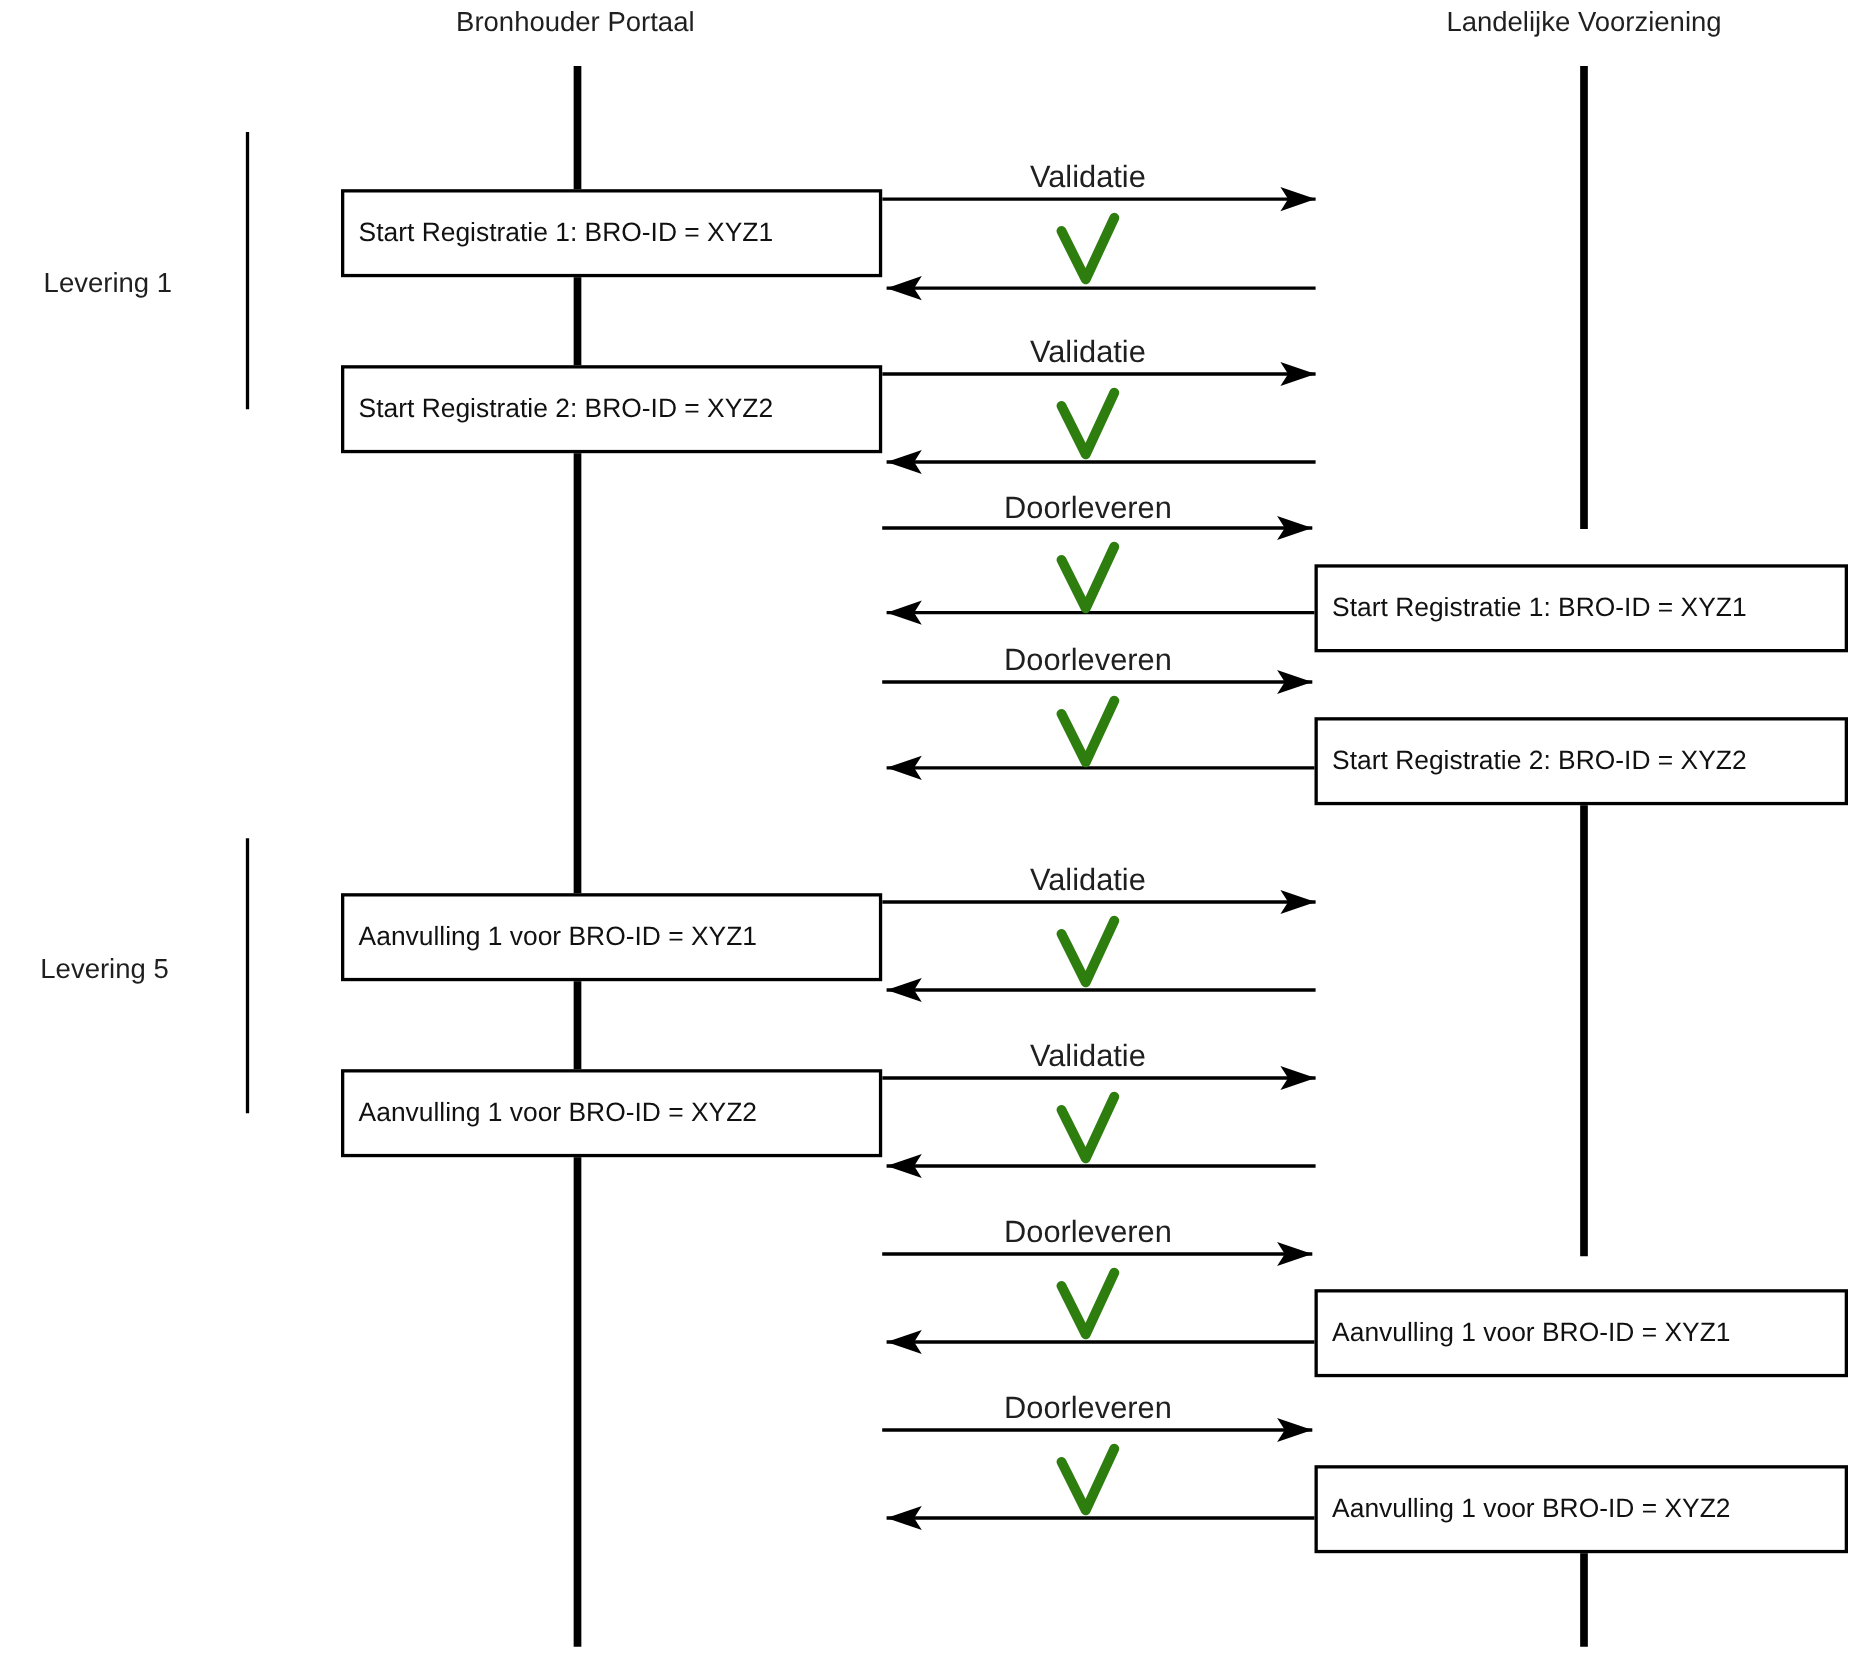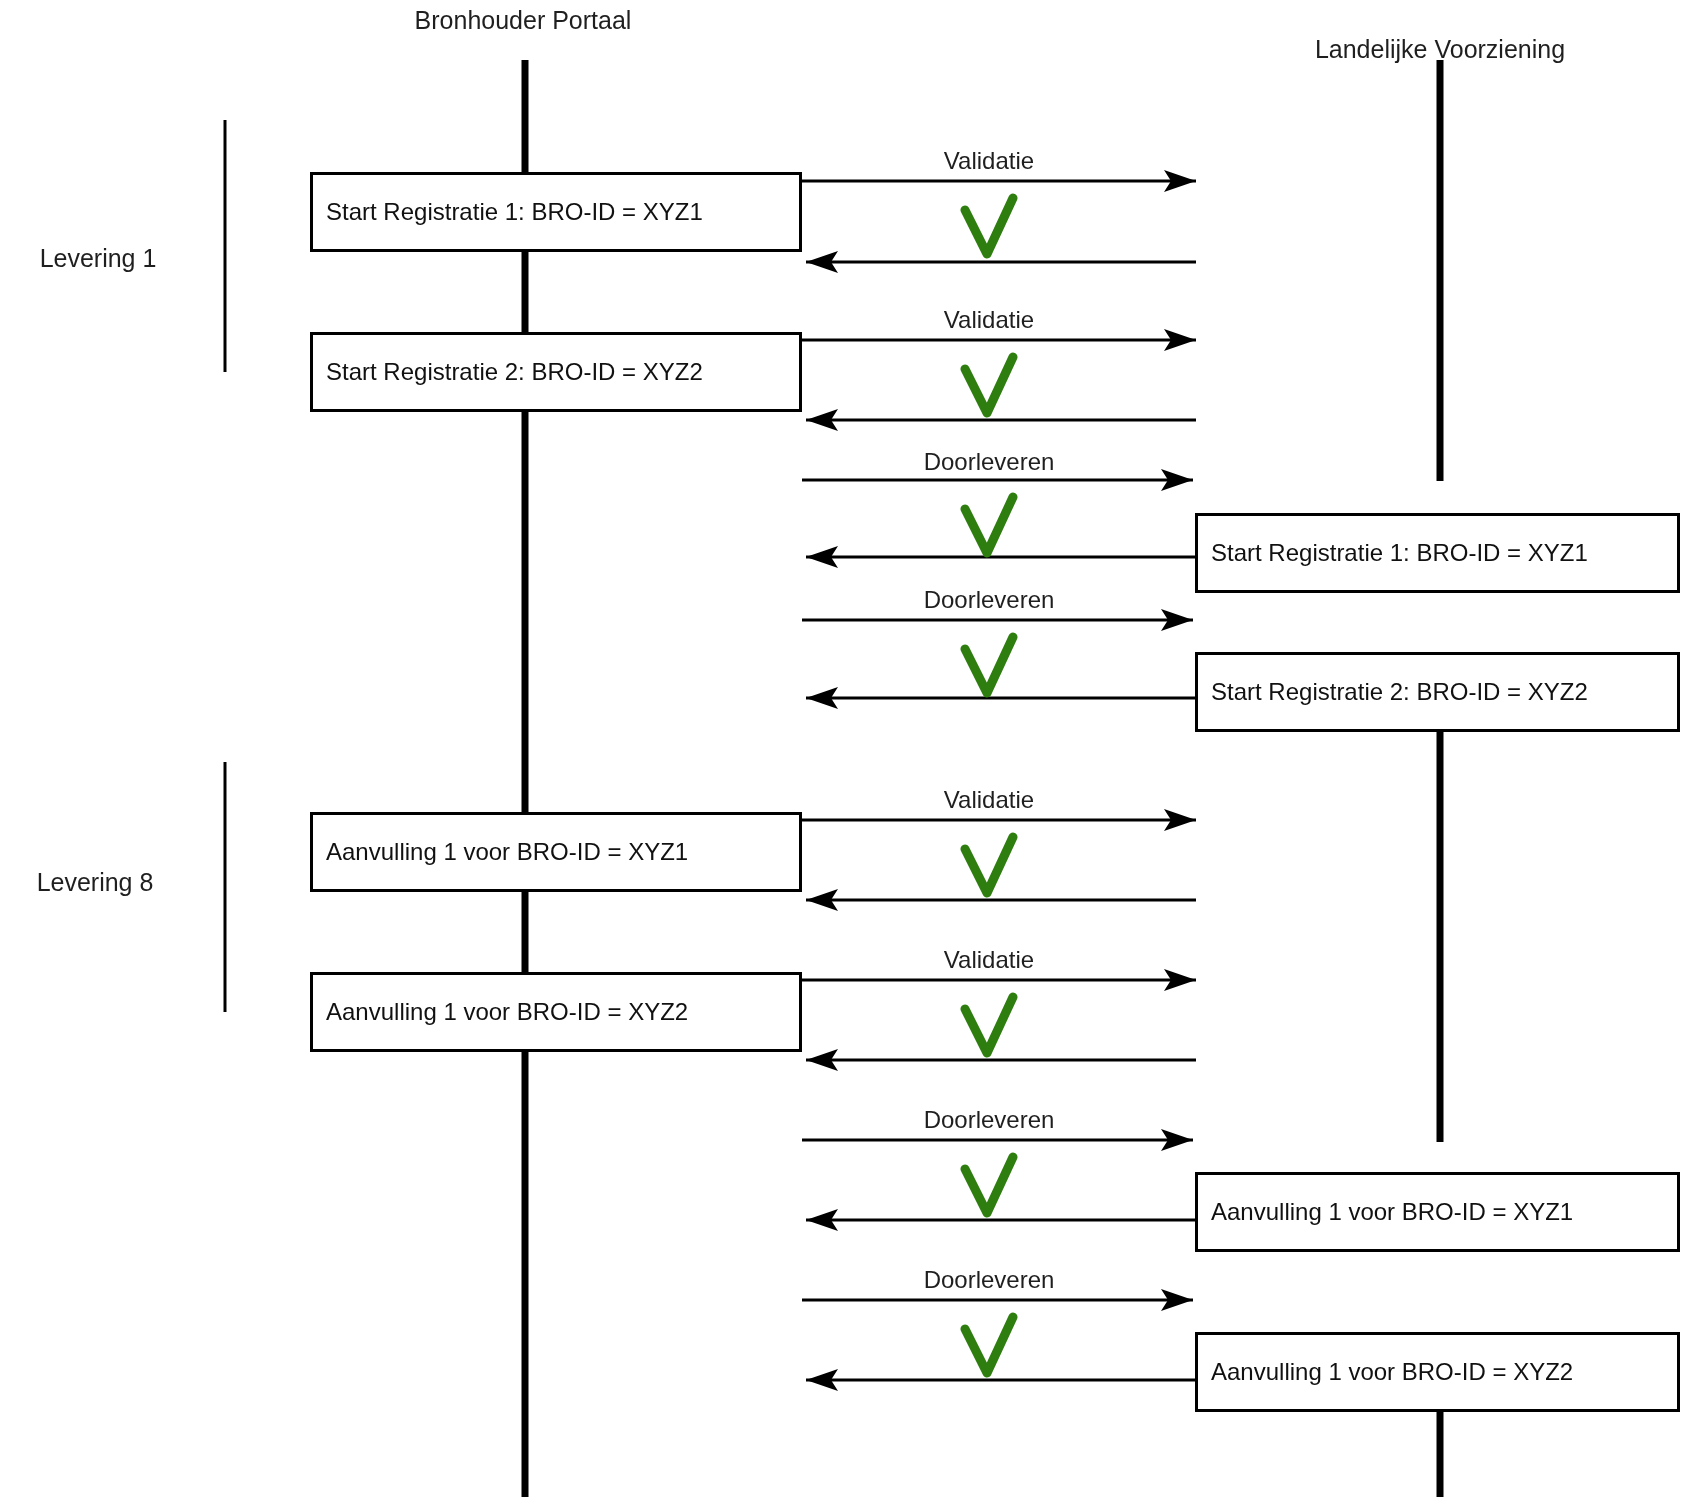--- a/index.html
+++ b/index.html
@@ -20,21 +20,21 @@
     font-size:25px;color:#1f1f1f;white-space:nowrap;
   }
   .msg-box{
     position:absolute;box-sizing:border-box;
     border:3px solid var(--line);background:var(--box-bg);
     display:flex;align-items:center;
     padding-left:13px;font-size:24px;color:#111;white-space:nowrap;margin-top:32px;
   }
   .arrow-label{
     position:absolute;transform:translate(-50%,-50%);
-    font-size:24px;color:#1f1f1f;white-space:nowrap;
+    font-size:28px;color:#1f1f1f;white-space:nowrap;
   }
   svg line.wire{stroke:var(--line);}
   svg .check{fill:none;stroke:var(--check-green);stroke-width:9;stroke-linecap:round;stroke-linejoin:round;}
 </style>
 </head>
 <body>
 
 <div id="stage">
 
   <svg id="bg" width="1682" height="1506" viewBox="0 0 1682 1506">
@@ -76,24 +76,24 @@
     <polyline class="check" transform="translate(989,385)" points="-24,-16 -2,28 24,-28"></polyline>
     <polyline class="check" transform="translate(989,525)" points="-24,-16 -2,28 24,-28"></polyline>
     <polyline class="check" transform="translate(989,665)" points="-24,-16 -2,28 24,-28"></polyline>
     <polyline class="check" transform="translate(989,865)" points="-24,-16 -2,28 24,-28"></polyline>
     <polyline class="check" transform="translate(989,1025)" points="-24,-16 -2,28 24,-28"></polyline>
     <polyline class="check" transform="translate(989,1185)" points="-24,-16 -2,28 24,-28"></polyline>
     <polyline class="check" transform="translate(989,1345)" points="-24,-16 -2,28 24,-28"></polyline>
   </svg>
 
   <div class="actor-title" style="left:523px;">Bronhouder Portaal</div>
-  <div class="actor-title" style="left:1440px;margin-top:29px;">Landelijke Voorziening</div>
+  <div class="actor-title" style="left:1440px;">Landelijke Voorziening</div>
 
   <div class="group-label" style="left:98px;top:258px;text-align:right;">Levering 1</div>
-  <div class="group-label" style="left:95px;top:882px;">Levering 8</div>
+  <div class="group-label" style="left:95px;top:882px;">Levering 5</div>
 
   <div class="msg-box" style="left:310px;top:140px;width:492px;height:80px;">Start Registratie 1: BRO-ID = XYZ1</div>
   <div class="msg-box" style="left:310px;top:300px;width:492px;height:80px;">Start Registratie 2: BRO-ID = XYZ2</div>
   <div class="msg-box" style="left:310px;top:780px;width:492px;height:80px;">Aanvulling 1 voor BRO-ID = XYZ1</div>
   <div class="msg-box" style="left:310px;top:940px;width:492px;height:80px;">Aanvulling 1 voor BRO-ID = XYZ2</div>
 
   <div class="msg-box" style="left:1195px;top:481px;width:485px;height:80px;">Start Registratie 1: BRO-ID = XYZ1</div>
   <div class="msg-box" style="left:1195px;top:620px;width:485px;height:80px;">Start Registratie 2: BRO-ID = XYZ2</div>
   <div class="msg-box" style="left:1195px;top:1140px;width:485px;height:80px;">Aanvulling 1 voor BRO-ID = XYZ1</div>
   <div class="msg-box" style="left:1195px;top:1300px;width:485px;height:80px;">Aanvulling 1 voor BRO-ID = XYZ2</div>

